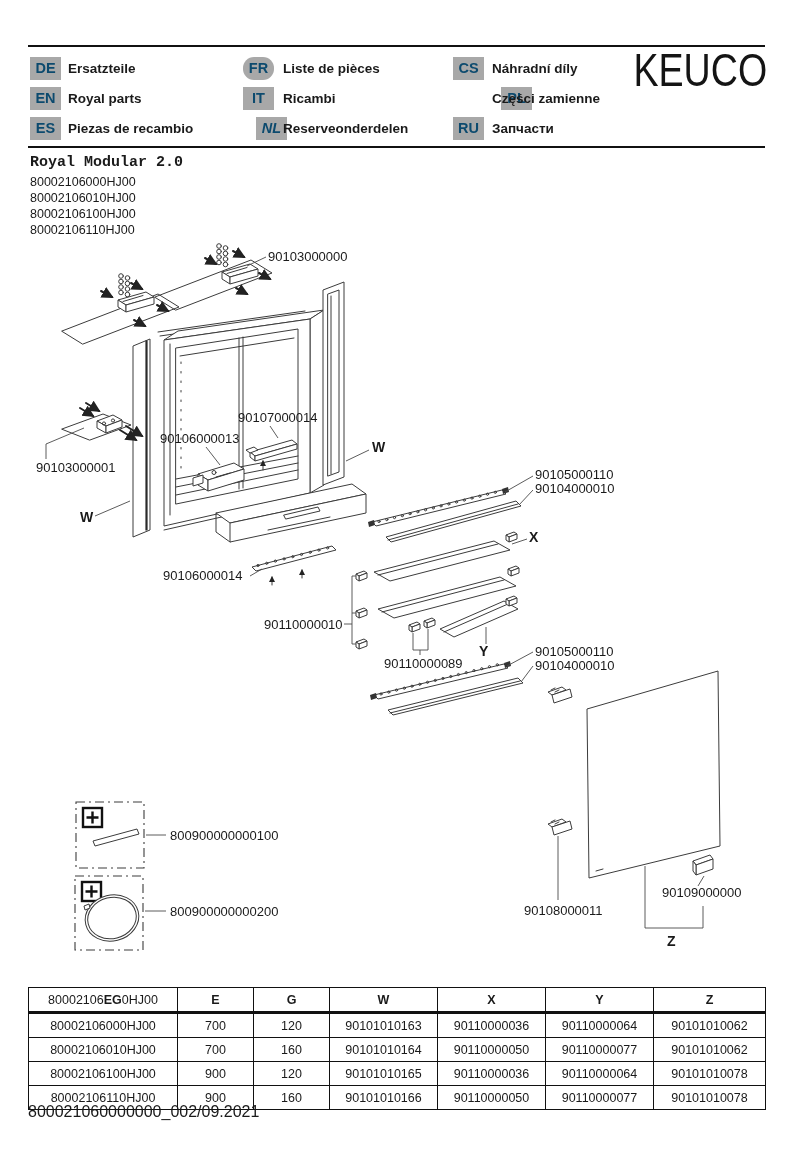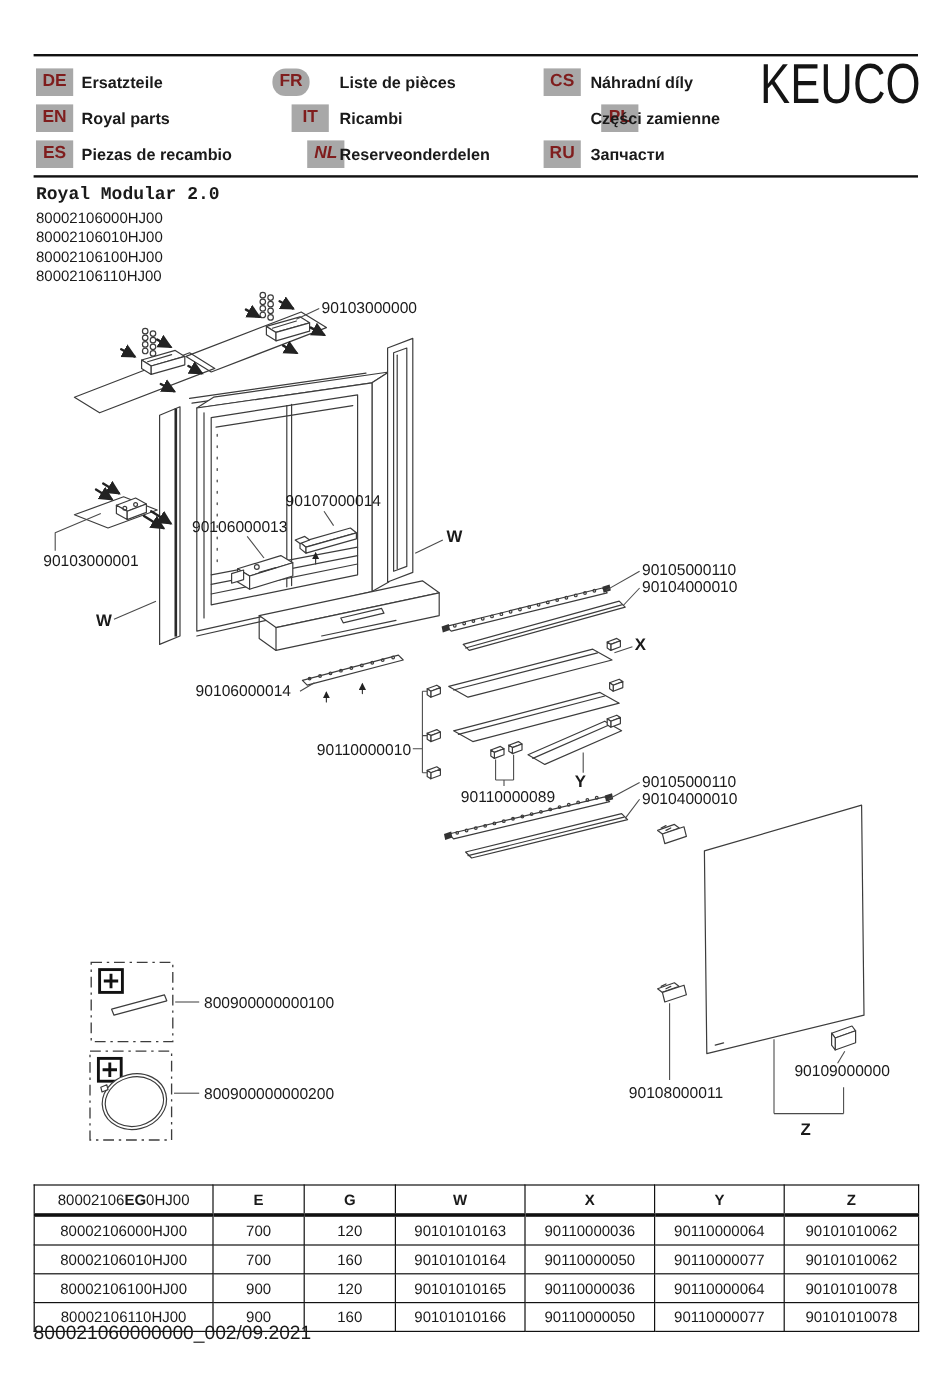--- a/index.html
+++ b/index.html
@@ -1,19 +1,19 @@
 <!DOCTYPE html>
 <html><head>
 <meta charset="utf-8">
 <style>
   html,body{margin:0;padding:0;background:#e8e8e8;}
   .page{position:relative;width:791px;height:1166px;background:#ffffff;margin:0 auto;
         font-family:"Liberation Sans",sans-serif;color:#1a1a1a;overflow:hidden;}
   .rule{position:absolute;left:28px;width:737px;height:2px;background:#111;}
-  .lang-code{position:absolute;width:31px;height:23px;background:#a8a8a8;color:#7f1d1d;
+  .lang-code{position:absolute;width:31px;height:23px;background:#a8a8a8;color:#0c4a6e;
              font-weight:bold;font-size:14.5px;text-align:center;line-height:23px;}
   .lang-label{position:absolute;font-weight:bold;font-size:13.5px;line-height:23px;white-space:nowrap;}
   .brand{position:absolute;right:24px;top:50px;font-size:47px;font-weight:400;line-height:40px;
          letter-spacing:0px;transform:scaleX(0.8);transform-origin:100% 50%;color:#141414;}
   .title{position:absolute;left:30px;top:154px;font-size:15px;font-weight:bold;font-family:Liberation Mono, monospace;}
   .model{position:absolute;left:30px;font-size:12.5px;line-height:16px;}
   svg text{font-family:"Liberation Sans",sans-serif;}
   .pl{font-size:13px;fill:#1a1a1a;}
   .axis{font-size:14px;font-weight:bold;fill:#1a1a1a;}
   .ln{fill:none;stroke:#3c3c3c;stroke-width:1;stroke-linejoin:round;stroke-linecap:round;}
@@ -38,21 +38,21 @@
   <div class="rule" style="top:146px;"></div>
 
   <div>
     <span class="lang-code" style="left:30px;top:57px;">DE</span>
     <span class="lang-label" style="left:68px;top:57px;">Ersatzteile</span>
     <span class="lang-code" style="left:30px;top:87px;">EN</span>
     <span class="lang-label" style="left:68px;top:87px;">Royal parts</span>
     <span class="lang-code" style="left:30px;top:117px;">ES</span>
     <span class="lang-label" style="left:68px;top:117px;">Piezas de recambio</span>
 
-    <span class="lang-code" style="left:227px;top:57px;border-radius:11px;">FR</span>
+    <span class="lang-code" style="left:243px;top:57px;border-radius:11px;">FR</span>
     <span class="lang-label" style="left:283px;top:57px;">Liste de pièces</span>
     <span class="lang-code" style="left:243px;top:87px;">IT</span>
     <span class="lang-label" style="left:283px;top:87px;">Ricambi</span>
     <span class="lang-code" style="left:256px;top:117px;font-style:italic;">NL</span>
     <span class="lang-label" style="left:283px;top:117px;">Reserveonderdelen</span>
 
     <span class="lang-code" style="left:453px;top:57px;">CS</span>
     <span class="lang-label" style="left:492px;top:57px;">Náhradní díly</span>
     <span class="lang-code" style="left:453px;top:87px;margin-left:48px;">PL</span>
     <span class="lang-label" style="left:492px;top:87px;">Części zamienne</span>

